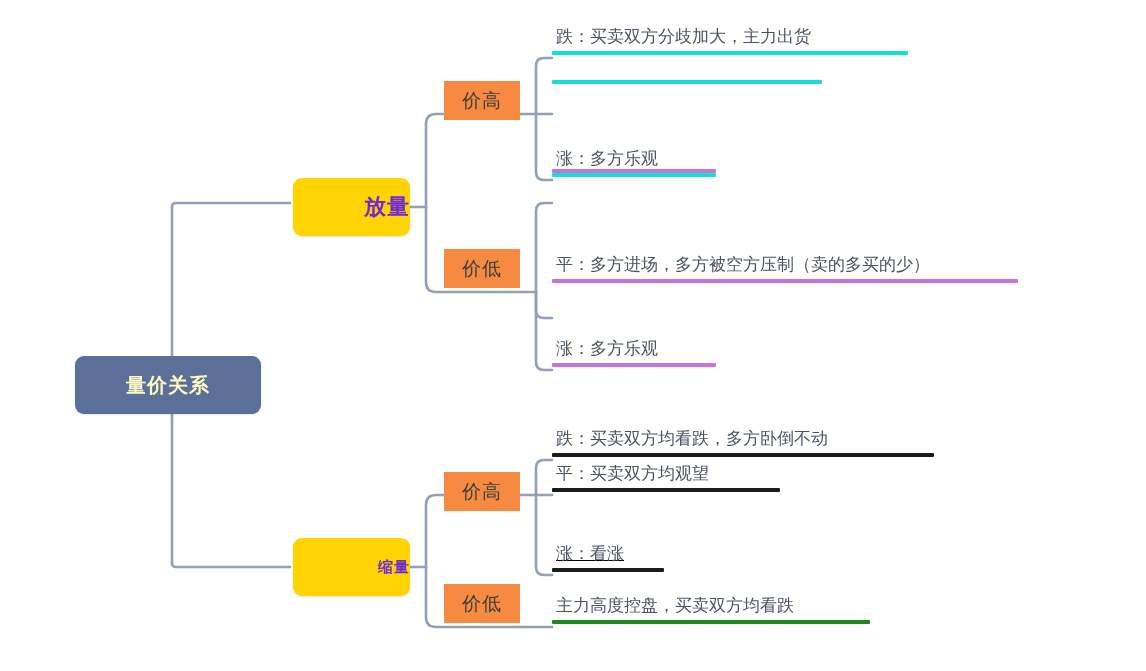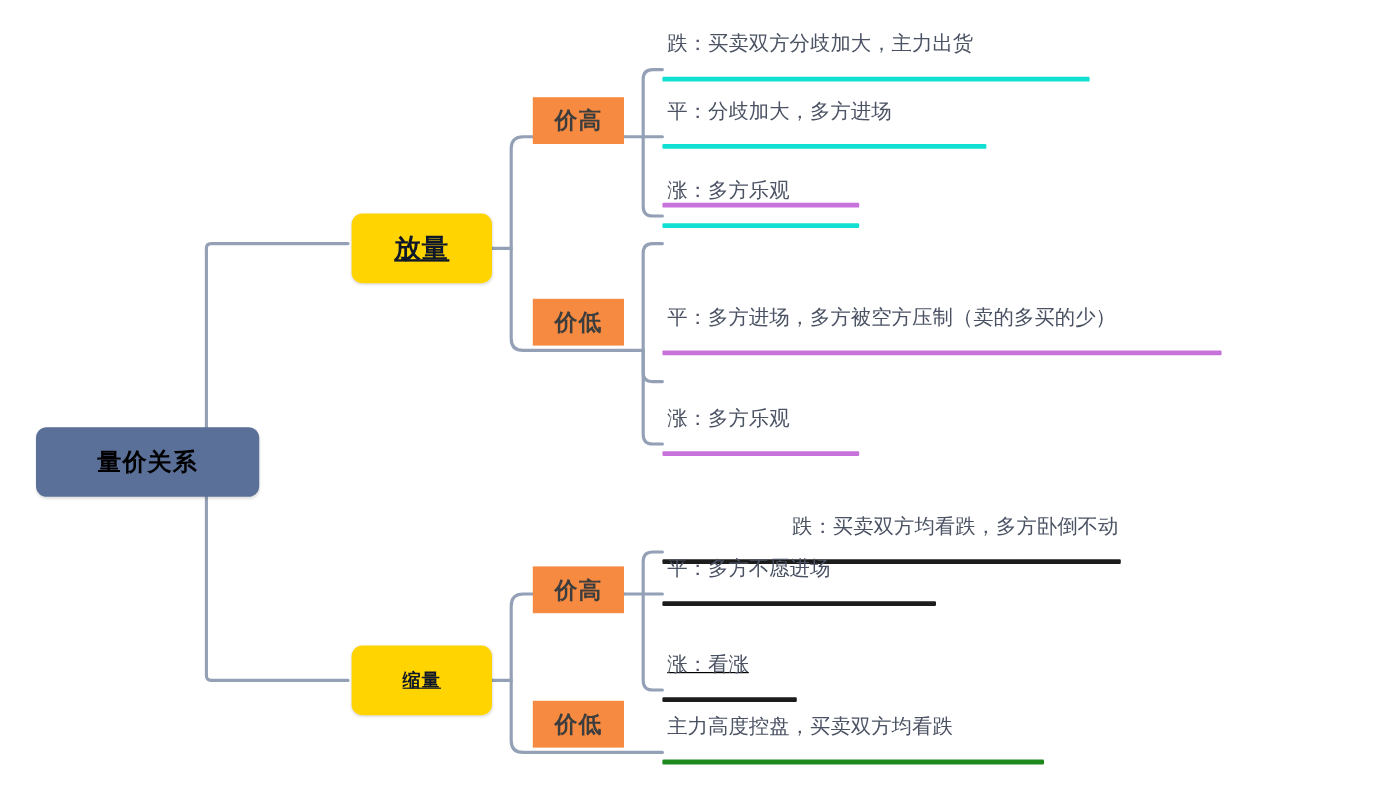--- a/index.html
+++ b/index.html
@@ -26,68 +26,68 @@
     pointer-events: none;
   }
 
   
   .root-node {
     position: absolute;
     display: flex;
     align-items: center;
     justify-content: center;
     background: #5B7099;
-    color: #000000;
+    color: #fef9c3;
     font-weight: bold;
     letter-spacing: 1px;
     border-radius: 9px;
     box-shadow: 0 1px 2px rgba(0,0,0,0.12);
     z-index: 5;
+    margin-left: 45px;
   }
 
   
   .l1-node {
     position: absolute;
     display: flex;
     align-items: center;
-    justify-content: center;
+    justify-content: flex-end;
     background: #FFD400;
-    color: #0f172a;
+    color: #6d28d9;
     font-weight: bold;
     letter-spacing: 1px;
     border-radius: 9px;
     box-shadow: 0 1px 2px rgba(0,0,0,0.12);
     z-index: 5;
-    text-decoration: underline;
   }
 
   
   .l2-node {
     position: absolute;
     display: flex;
     align-items: center;
     justify-content: center;
     background: #F58A40;
     color: #3D3D3D;
-    font-weight: bold;
+    font-weight: normal;
     letter-spacing: 1px;
     z-index: 5;
   }
 
   
   .leaf {
     position: absolute;
     z-index: 4;
   }
   .leaf-text {
     color: #4A5263;
     font-size: 17px;
     line-height: 25px;
     white-space: pre-wrap;
-    padding: 0 2px 15px 4px;
+    padding: 0 2px 2px 4px;
   }
   .leaf-rule {
     height: 4px;
     border-radius: 1px;
     width: 100%;
   }
 </style>
 </head>
 <body>
 
@@ -154,21 +154,20 @@
   <div class="l2-node" style="left:444px; top:584px; width:76px; height:39px; font-size:19px;">
     <span>价低</span>
   </div>
 
   <div class="leaf" style="left:552px; top:24px; width:356px;">
     <div class="leaf-text">跌：买卖双方分歧加大，主力出货</div>
     <div class="leaf-rule" style="background:#12E0D2;"></div>
   </div>
 
   <div class="leaf" style="left:552px; top:80px; width:270px;">
-    <div class="leaf-text">平：分歧加大，多方进场</div>
     <div class="leaf-rule" style="background:#12E0D2;"></div>
   </div>
 
   <div class="leaf" style="left:552px; top:146px; width:164px;">
     <div class="leaf-text">涨：多方乐观</div>
     <div class="leaf-rule" style="background:#12E0D2;"></div>
   </div>
 
   <div class="leaf" style="left:552px; top:169px; width:164px;">
     <div class="leaf-rule" style="background:#C873DC;"></div>
@@ -177,27 +176,27 @@
   <div class="leaf" style="left:552px; top:252px; width:466px;">
     <div class="leaf-text">平：多方进场，多方被空方压制（卖的多买的少）</div>
     <div class="leaf-rule" style="background:#C873DC;"></div>
   </div>
 
   <div class="leaf" style="left:552px; top:336px; width:164px;">
     <div class="leaf-text">涨：多方乐观</div>
     <div class="leaf-rule" style="background:#C873DC;"></div>
   </div>
 
-  <div class="leaf" style="left:552px; top:426px; width:382px;text-align:right;">
+  <div class="leaf" style="left:552px; top:426px; width:382px;">
     <div class="leaf-text">跌：买卖双方均看跌，多方卧倒不动</div>
     <div class="leaf-rule" style="background:#1C1C1C;"></div>
   </div>
 
   <div class="leaf" style="left:552px; top:461px; width:228px;">
-    <div class="leaf-text">平：多方不愿进场</div>
+    <div class="leaf-text">平：买卖双方均观望</div>
     <div class="leaf-rule" style="background:#1C1C1C;"></div>
   </div>
 
   <div class="leaf" style="left:552px; top:541px; width:112px;text-decoration:underline;">
     <div class="leaf-text">涨：看涨</div>
     <div class="leaf-rule" style="background:#1C1C1C;"></div>
   </div>
 
   <div class="leaf" style="left:552px; top:593px; width:318px;">
     <div class="leaf-text">主力高度控盘，买卖双方均看跌</div>

